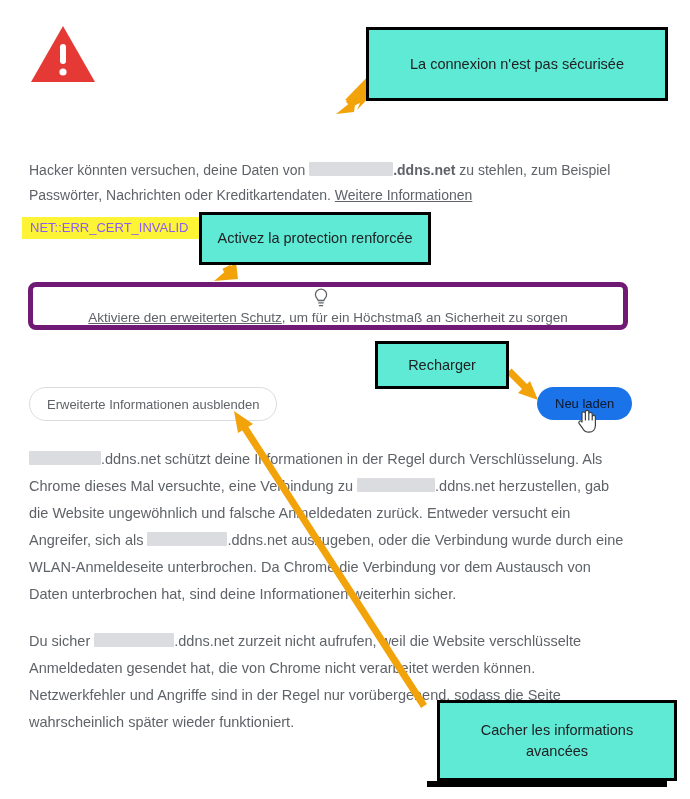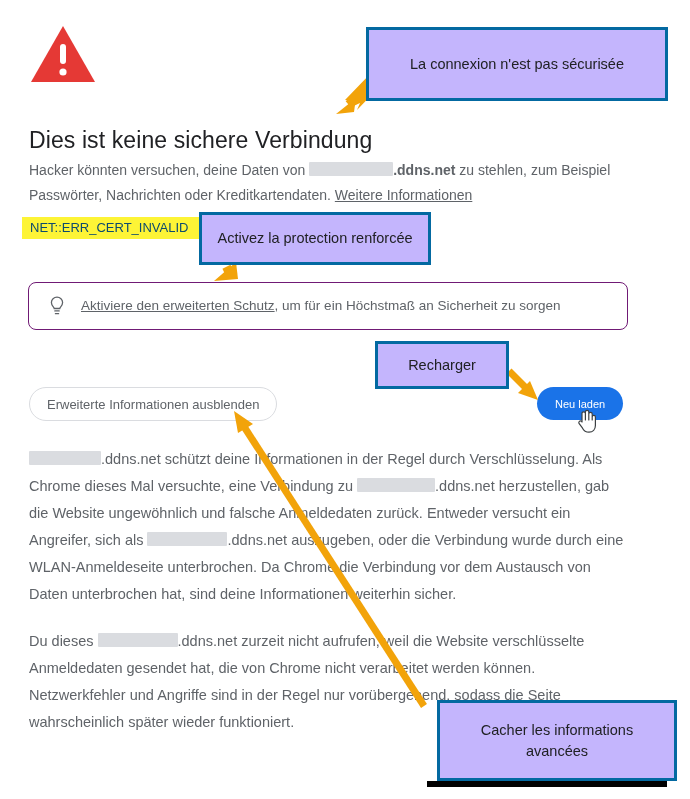--- a/index.html
+++ b/index.html
@@ -73,37 +73,38 @@
   }
 
   
   .errcode {
     position: absolute;
     left: 22px;
     top: 217px;
     padding: 3px 16px 4px 8px;
     background: #fdf436;
     font-size: 13px;
-    color: #0c4a6e;
+    color: #8b5cf6;
     font-family: "Liberation Sans", sans-serif;
   }
 
   
   .protection-card {
     position: absolute;
     left: 28px;
     top: 282px;
     width: 600px;
     height: 48px;
-    border: 1px solid #701a75;
+    border: 5px solid #701a75;
     border-radius: 8px;
     box-sizing: border-box;
     display: flex;
     align-items: center;
     padding: 0 18px;
+    flex-direction: column;
   }
   .bulb-icon {
     width: 20px;
     height: 22px;
     flex: 0 0 auto;
     margin-right: 14px;
   }
   .protection-text {
     font-size: 13.5px;
     color: #5f6368;
@@ -130,22 +131,22 @@
   }
   .reload-btn {
     position: absolute;
     left: 537px;
     top: 387px;
     height: 33px;
     padding: 0 18px;
     border: none;
     border-radius: 17px;
     background: #1a73e8;
-    color: #ffffff;
-    font-size: 11px;
+    color: #0f172a;
+    font-size: 13px;
     font-family: "Liberation Sans", sans-serif;
     display: flex;
     align-items: center;
     cursor: pointer;
   }
 
   
   .cursor-hand {
     position: absolute;
     left: 575px;
@@ -163,22 +164,22 @@
     font-size: 14.5px;
     line-height: 27px;
     color: #5f6368;
   }
   .details p { margin: 0 0 20px 0; }
 
   
   .callout {
     position: absolute;
     box-sizing: border-box;
-    border: 3px solid #0369a1;
-    background: #c4b5fd;
+    border: 3px solid #000000;
+    background: #5eead4;
     display: flex;
     align-items: center;
     justify-content: center;
     text-align: center;
     color: #202124;
     font-size: 14.5px;
     line-height: 21px;
     padding: 6px 10px;
   }
 
@@ -210,21 +211,20 @@
 <div class="page">
 
   <div class="warn-icon">
     <svg viewBox="0 0 68 62" width="68" height="62">
       <path d="M34 2 L66 58 L2 58 Z" fill="#e53935"></path>
       <rect x="31" y="20" width="6" height="20" rx="3" fill="#ffffff"></rect>
       <circle cx="34" cy="48" r="3.6" fill="#ffffff"></circle>
     </svg>
   </div>
 
-  <h1 class="heading">Dies ist keine sichere Verbindung</h1>
 
   <div class="lead">
     <span>Hacker könnten versuchen, deine Daten von </span><span class="redact w1"></span><b>.ddns.net</b><span> zu stehlen, zum Beispiel Passwörter, Nachrichten oder Kreditkartendaten. </span><span class="link">Weitere Informationen</span>
   </div>
 
   <div class="errcode">NET::ERR_CERT_INVALID</div>
 
   <div class="protection-card">
     <div class="bulb-icon">
       <svg viewBox="0 0 20 22" width="20" height="22">
@@ -242,21 +242,21 @@
   <button class="reload-btn">Neu laden</button>
 
   <div class="cursor-hand">
     <svg viewBox="0 0 22 26" width="22" height="26">
       <path d="M7 14 V5.5 a1.7 1.7 0 0 1 3.4 0 V12 V4 a1.7 1.7 0 0 1 3.4 0 v8 V6 a1.7 1.7 0 0 1 3.4 0 v6 v-3 a1.6 1.6 0 0 1 3.2 0 v8.5 c0 4-2.6 6.6-6.4 6.6 -3.8 0-5.3-1.6-6.6-4.2 L4 15.4 a1.7 1.7 0 0 1 2.4-2.2 z" fill="#ffffff" stroke="#3c4043" stroke-width="1.2" stroke-linejoin="round"></path>
     </svg>
   </div>
 
   <div class="details">
     <p><span class="redact w2"></span><span>.ddns.net</span><span> schützt deine Informationen in der Regel durch Verschlüsselung. Als Chrome dieses Mal versuchte, eine Verbindung zu </span><span class="redact w3"></span><span>.ddns.net</span><span> herzustellen, gab die Website ungewöhnlich und falsche Anmeldedaten zurück. Entweder versucht ein Angreifer, sich als </span><span class="redact w4"></span><span>.ddns.net</span><span> auszugeben, oder die Verbindung wurde durch eine WLAN-Anmeldeseite unterbrochen. Da Chrome die Verbindung vor dem Austausch von Daten unterbrochen hat, sind deine Informationen weiterhin sicher.</span></p>
-    <p><span>Du dieses </span><span class="redact w5"></span><span>.ddns.net</span><span> zurzeit nicht aufrufen, weil die Website verschlüsselte Anmeldedaten gesendet hat, die von Chrome nicht verarbeitet werden können. Netzwerkfehler und Angriffe sind in der Regel nur vorübergehend, sodass die Seite wahrscheinlich später wieder funktioniert.</span></p>
+    <p><span>Du sicher </span><span class="redact w5"></span><span>.ddns.net</span><span> zurzeit nicht aufrufen, weil die Website verschlüsselte Anmeldedaten gesendet hat, die von Chrome nicht verarbeitet werden können. Netzwerkfehler und Angriffe sind in der Regel nur vorübergehend, sodass die Seite wahrscheinlich später wieder funktioniert.</span></p>
   </div>
 
   <svg class="arrows">
 
     <g>
       <path d="M372 72 L345 100 L352 101 L341 112 L360 103 L357 110 L383 83 Z" fill="#f2a30a"></path>
       <path d="M336 107 L366 78 L380 92 L350 121 Z" fill="none"></path>
     </g>
 
     <g>

